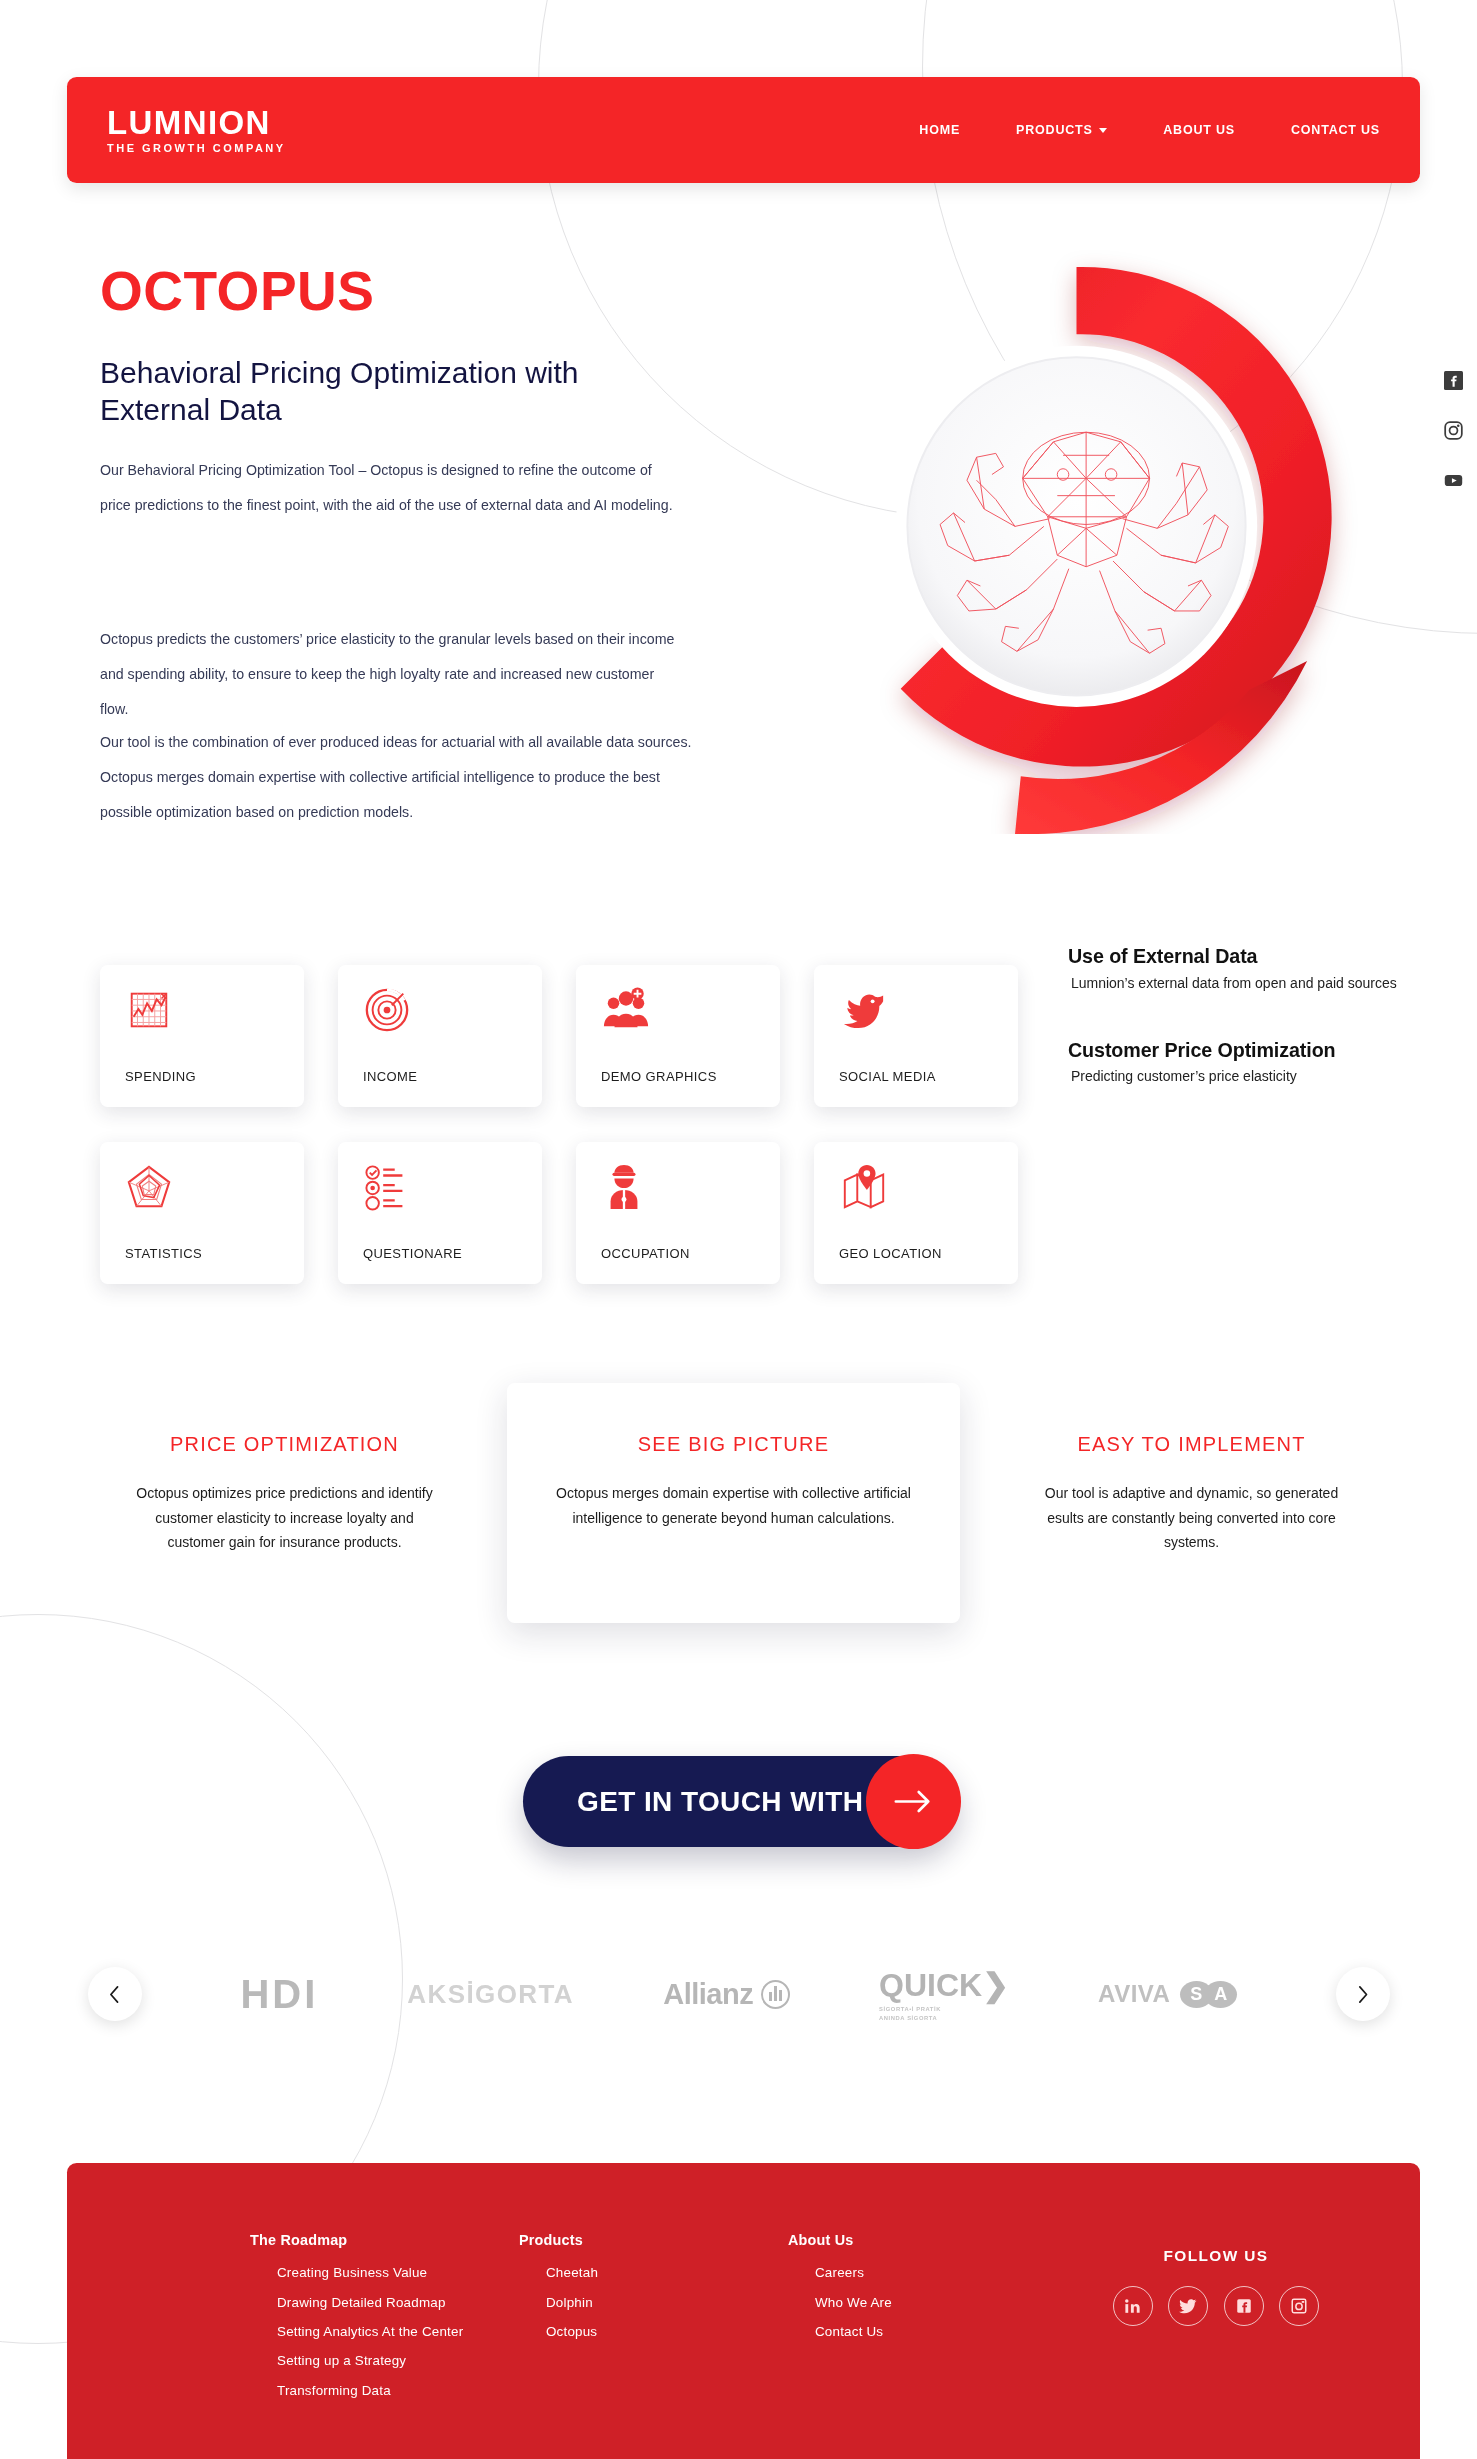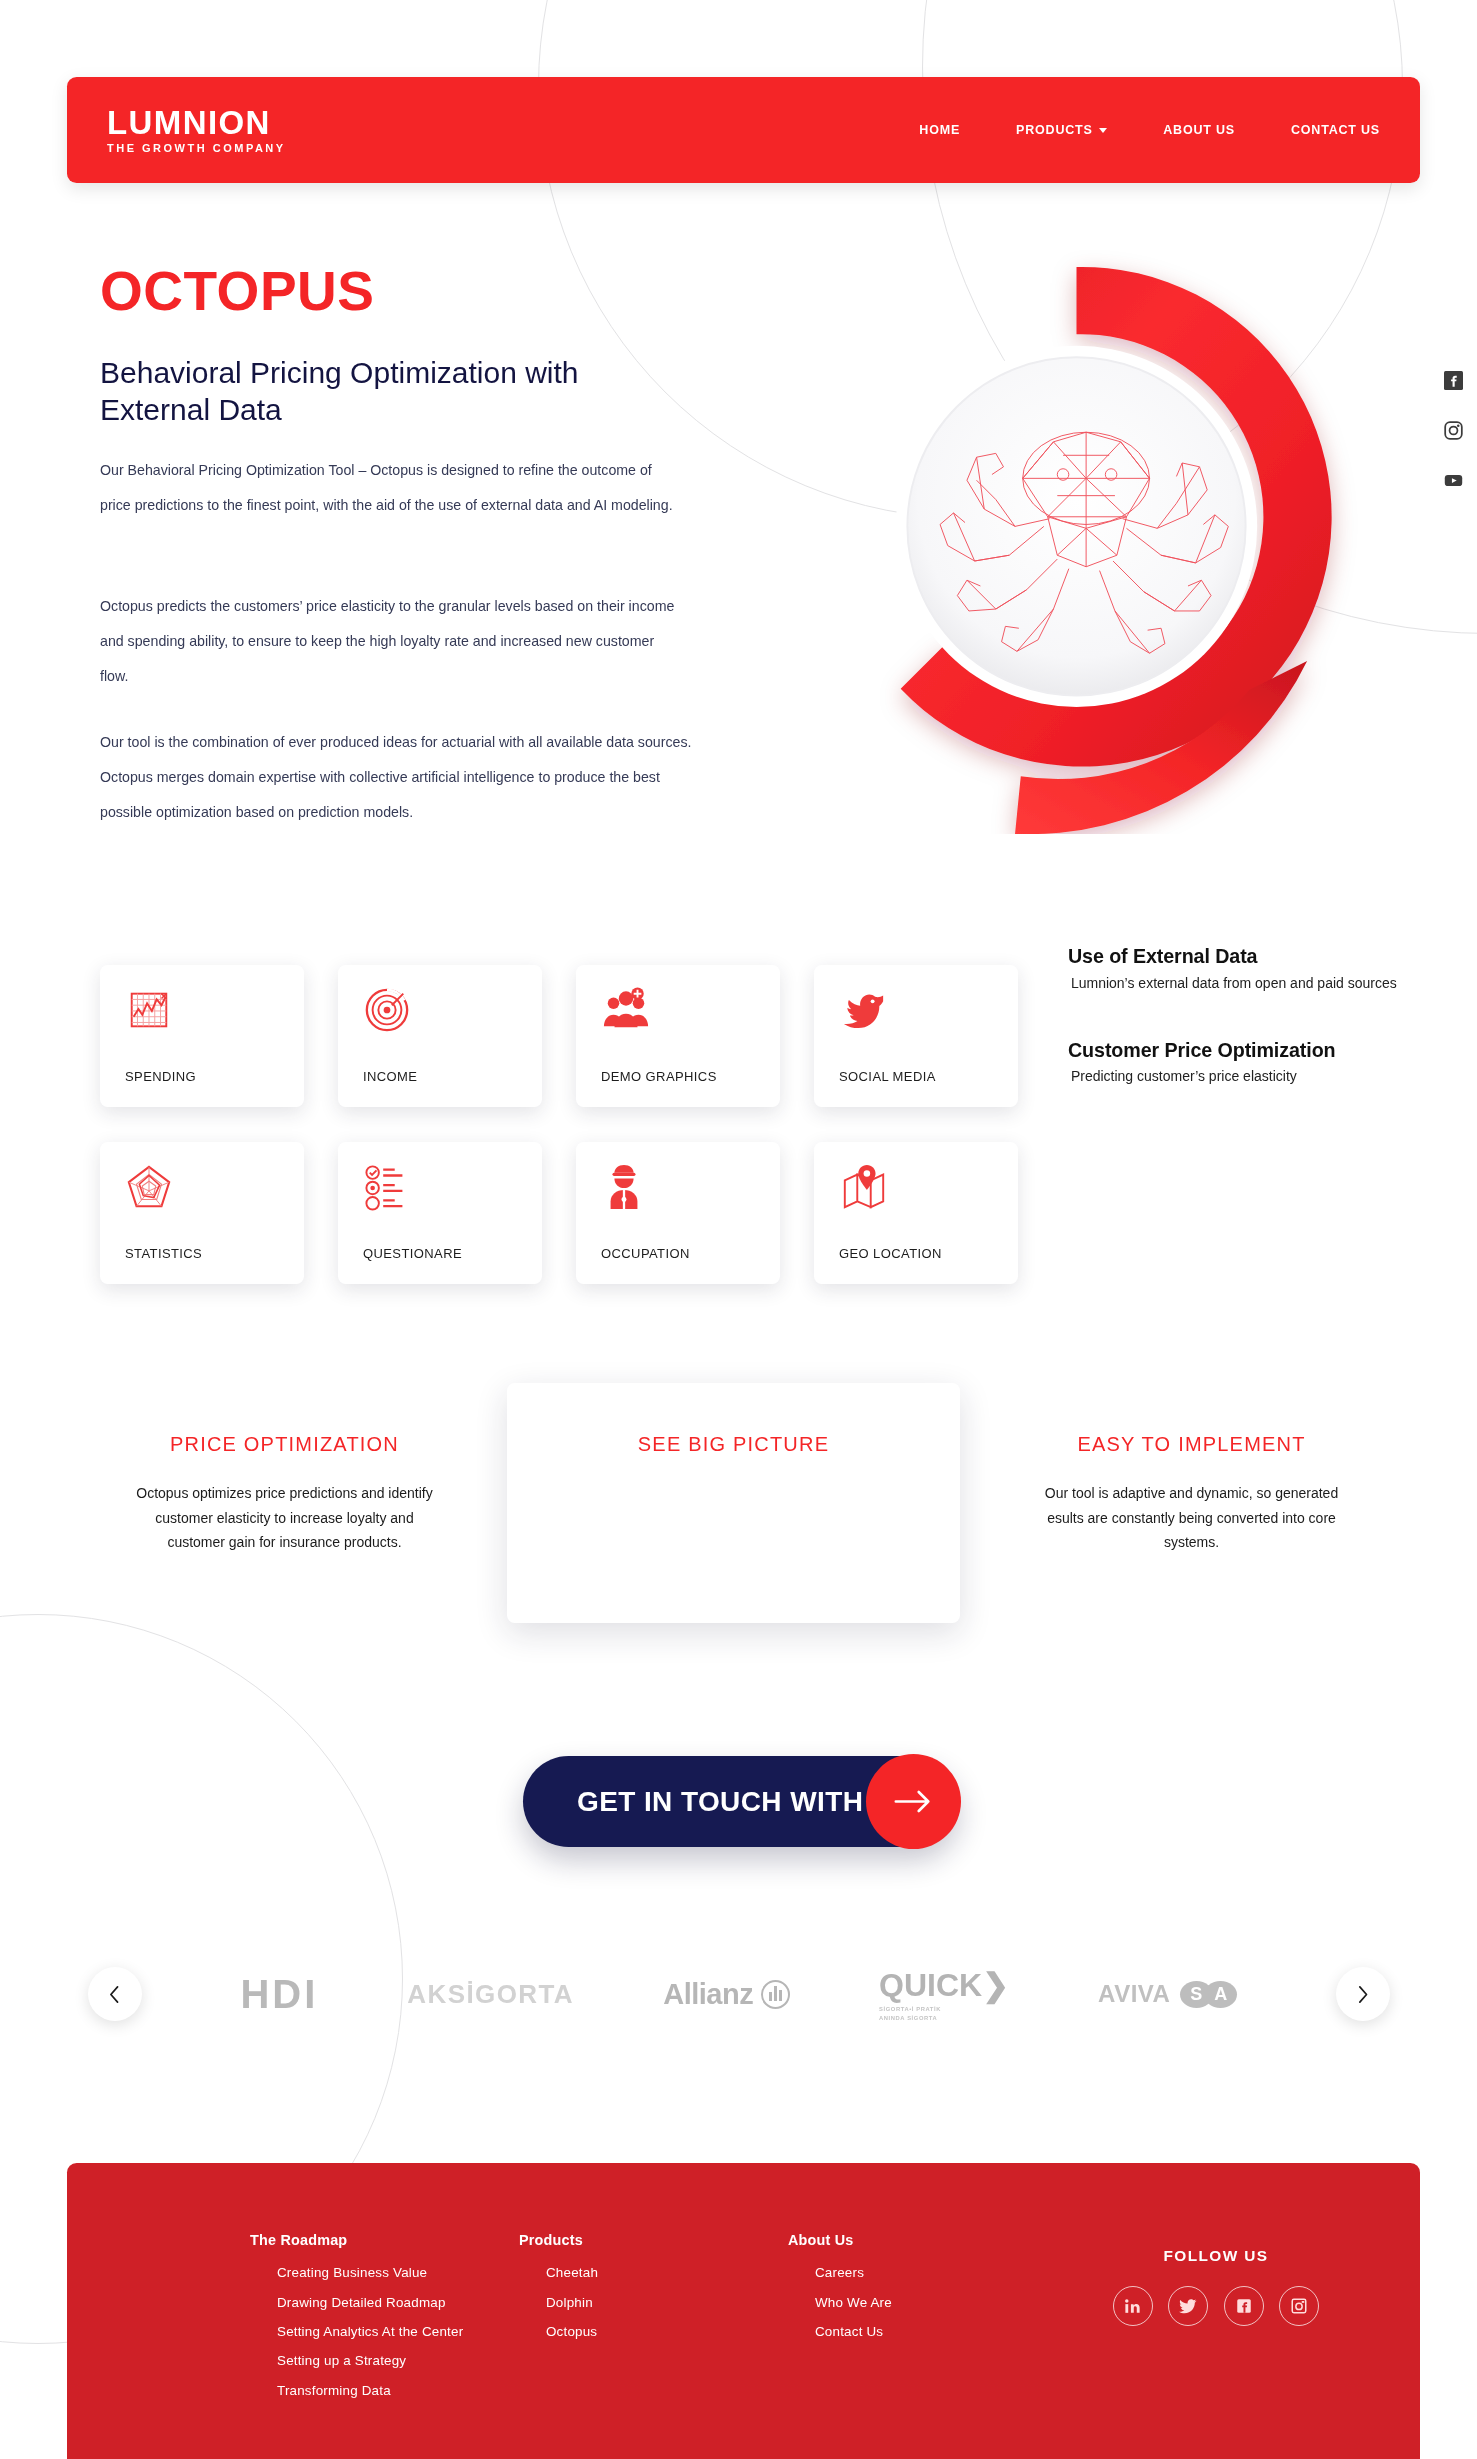--- a/index.html
+++ b/index.html
@@ -60,21 +60,21 @@
   }
   #hero-subtitle {
     position: absolute; left: 100px; top: 355px; width: 576px;
     color: #131441; font-size: 30px; font-weight: 400; line-height: 1.22;
   }
   .hero-para {
     position: absolute; left: 100px; width: 586px;
     color: #353a56; font-size: 14.2px; line-height: 2.45; font-weight: 400;
   }
   #hero-para-1 { top: 453px; }
-  #hero-para-2 { top: 589px; }
+  #hero-para-2 { top: 622px; }
   #hero-para-3 { top: 725px; width: 596px; }
 
   
   #octopus-graphic {
     position: absolute; left: 769px; top: 238px;
     width: 615px; height: 596px;
   }
 
   
   #social-rail {
@@ -488,20 +488,21 @@
 </section>
 
 <section id="value-row">
   <div class="value-col" id="value-col-0">
     <div class="value-title">PRICE OPTIMIZATION</div>
     <div class="value-desc">Octopus optimizes price predictions and identify customer elasticity to increase loyalty and customer gain for insurance products.</div>
   </div>
 
   <div id="value-card-middle">
     <div class="value-title">SEE BIG PICTURE</div>
+    <div class="value-desc">Octopus merges domain expertise with collective artificial intelligence to generate beyond human calculations.</div>
   </div>
 
   <div class="value-col" id="value-col-2">
     <div class="value-title">EASY TO IMPLEMENT</div>
     <div class="value-desc">Our tool is adaptive and dynamic, so generated esults are constantly being converted into core systems.</div>
   </div>
 </section>
 
 <div id="cta-button">
   <span id="cta-label">GET IN TOUCH WITH US</span>

